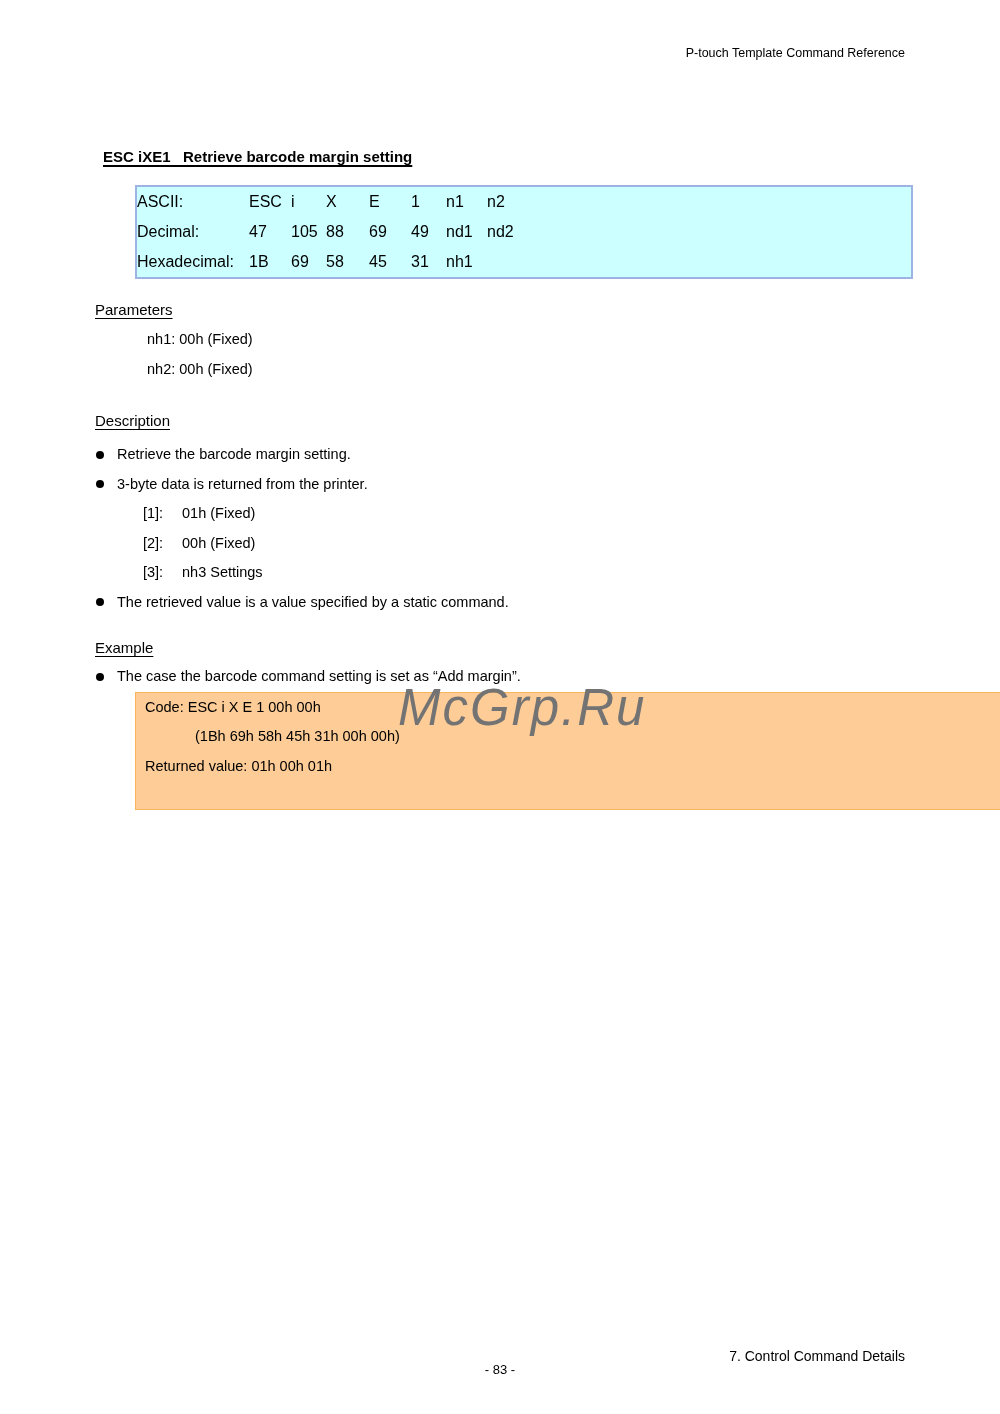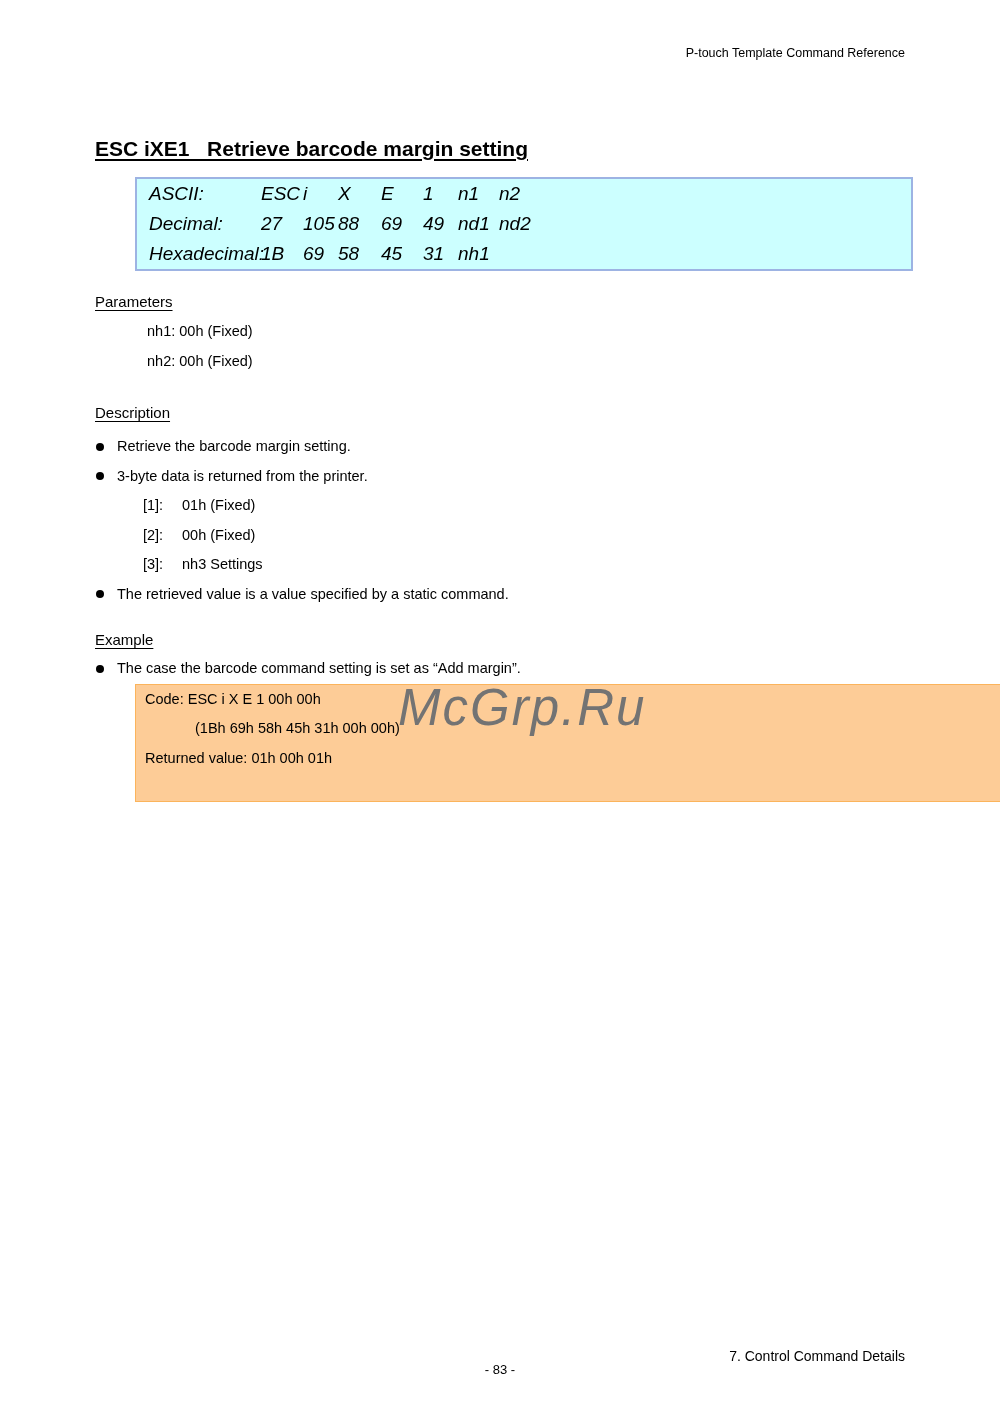--- a/index.html
+++ b/index.html
@@ -10,29 +10,29 @@
     font-family:"Liberation Sans","DejaVu Sans",sans-serif;
     color:#000000;
     overflow:hidden;
   }
   .running-header {
     position:absolute; top:46px; right:95px;
     font-size:12.5px; line-height:15px;
   }
   .content { padding:139px 95px 0 95px; }
   .title {
-    margin:0; font-size:21px; font-weight:bold;
+    margin:8px; font-size:15px; font-weight:bold;
     line-height:20px; text-decoration:underline;
     text-decoration-thickness:2px; text-underline-offset:3px;
     white-space:pre;
   }
   .cmd-table {
     margin:18px 0 0 40px; width:778px; box-sizing:border-box;
     border:2px solid #9DB3E3; background:#CCFFFF;
-    padding-left:12px; line-height:30px; font-size:19px;font-style:italic;
+    line-height:30px; font-size:16px;
   }
   .cmd-row { display:grid; grid-template-columns:112px 42px 35px 43px 42px 35px 41px auto; }
   .section-heading {
     font-size:15px; line-height:18px;
     text-decoration:underline; text-underline-offset:3px;
   }
   .h-params { margin-top:22px; }
   .h-desc   { margin-top:28px;text-decoration:underline; }
   .h-example{ margin-top:22px; }
   .param-list { margin:5px 0 0 52px; line-height:30px; font-size:14.5px; }
@@ -82,21 +82,21 @@
         <span>ESC</span>
         <span>i</span>
         <span>X</span>
         <span>E</span>
         <span>1</span>
         <span>n1</span>
         <span>n2</span>
       </div>
       <div class="cmd-row">
         <span>Decimal:</span>
-        <span>27</span>
+        <span>47</span>
         <span>105</span>
         <span>88</span>
         <span>69</span>
         <span>49</span>
         <span>nd1</span>
         <span>nd2</span>
       </div>
       <div class="cmd-row">
         <span>Hexadecimal:</span>
         <span>1B</span>

